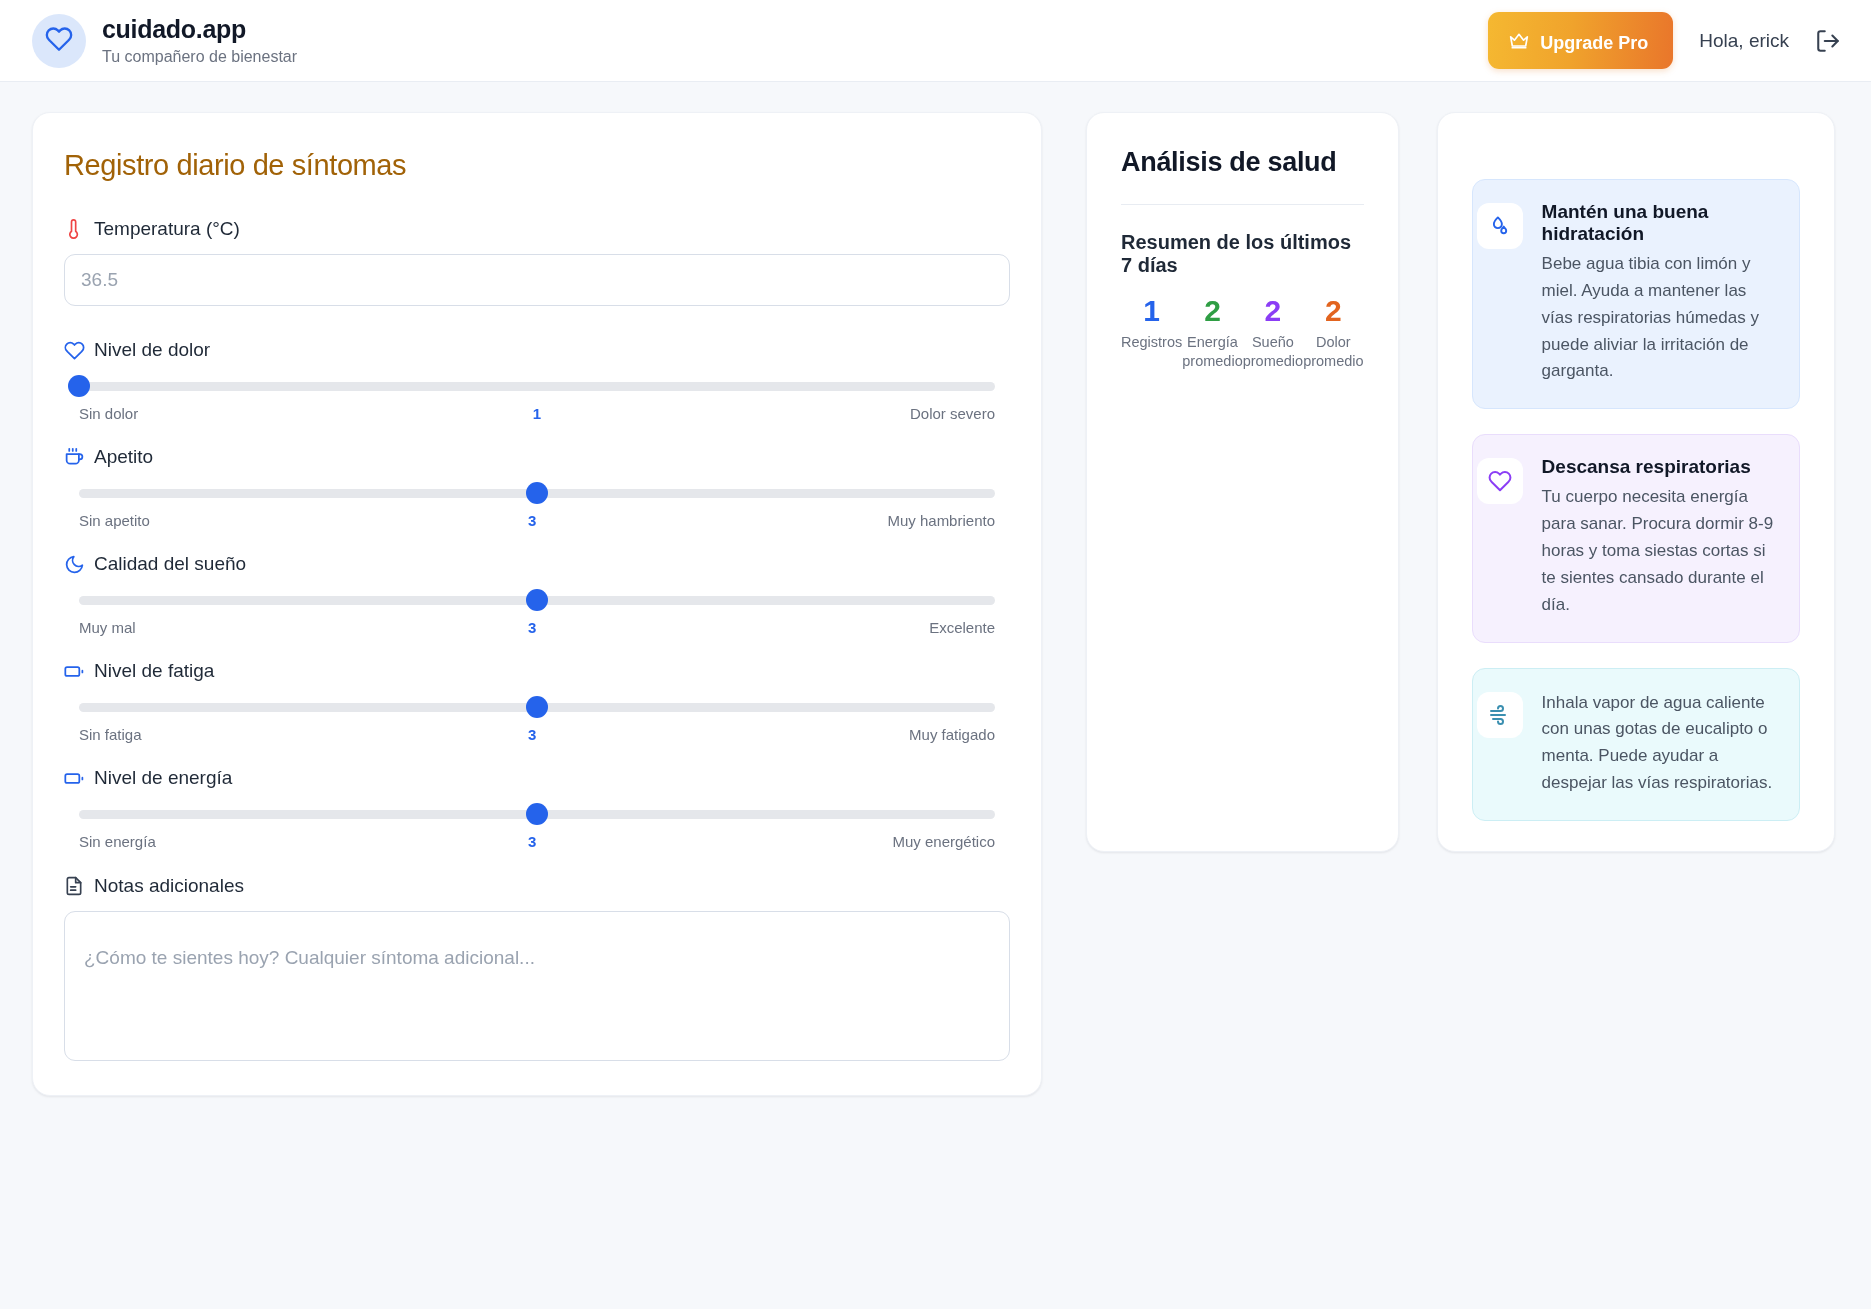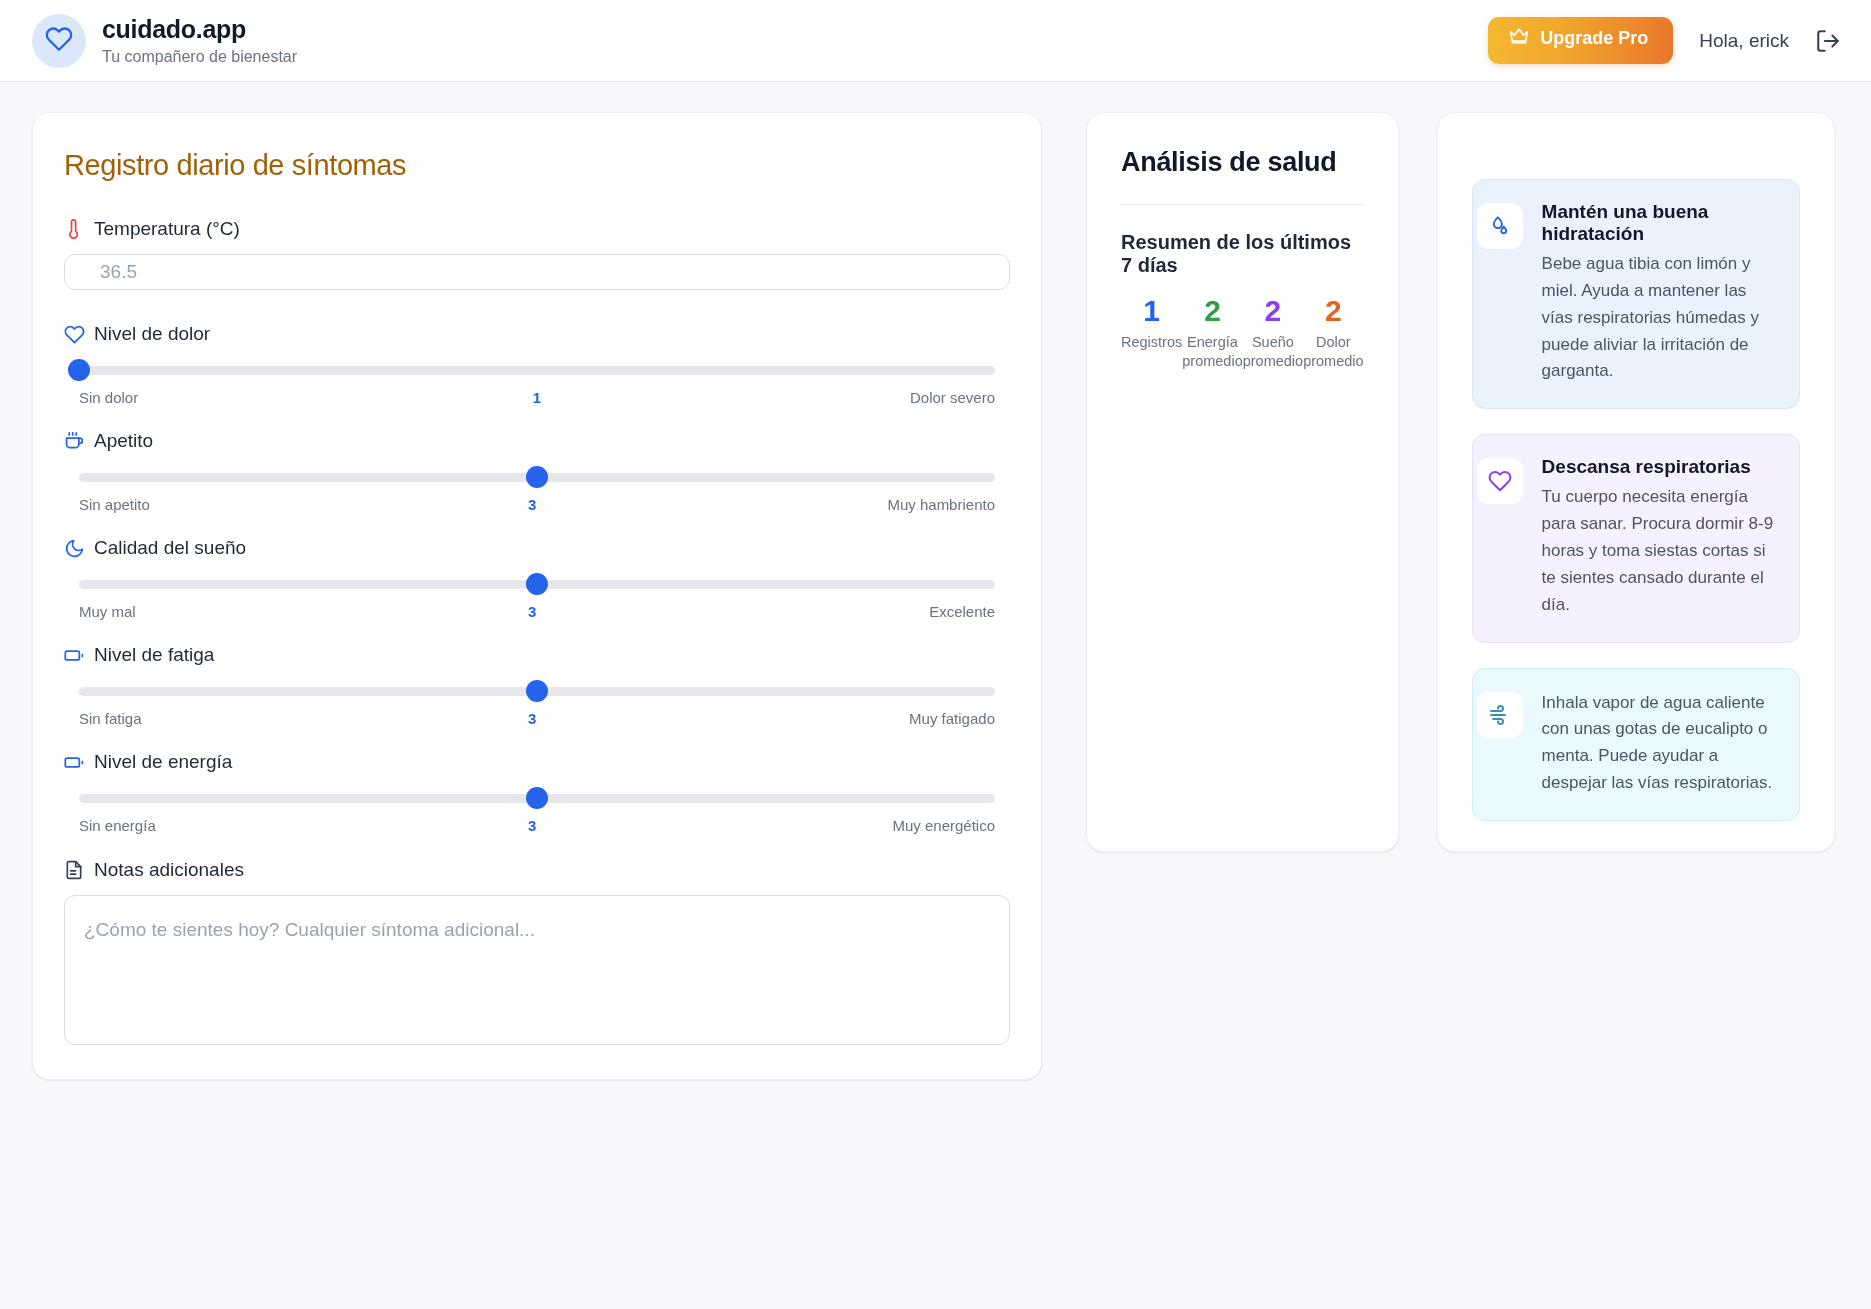--- a/index.html
+++ b/index.html
@@ -35,21 +35,21 @@
   .brand-text .brand-sub {
     font-size: 16px; color: #6b7280; margin-top: 3px; line-height: 1.2;
   }
   .topbar-right {
     margin-left: auto; display: flex; align-items: center; gap: 26px;
   }
   .upgrade-btn {
     display: flex; align-items: center; gap: 11px;
     background: linear-gradient(95deg,#f5b831 0%, #f0a32c 45%, #e9762b 100%);
     color: #ffffff; border: none; border-radius: 11px;
-    padding: 9px 25px 13px 21px;
+    padding: 19px 25px 13px 21px;
     font-size: 18px; font-weight: bold; cursor: pointer;
     font-family: "Liberation Sans", sans-serif;
     box-shadow: 0 2px 6px rgba(233,130,43,0.25);
   }
   .greeting { font-size: 19px; color: #374151; }
   .logout-icon { cursor: pointer; display:flex; align-items:center; }
 
   
   .page {
     display: flex;
@@ -73,22 +73,22 @@
     font-size: 29px; font-weight: normal; color: #a16207;
     letter-spacing: -0.4px; margin-bottom: 36px;
   }
   .field-label {
     display: flex; align-items: center; gap: 8px;
     font-size: 19px; color: #1f2937; margin-bottom: 14px;
   }
   .field-label .ico { display:flex; align-items:center; width: 22px; height: 22px; }
 
   .temp-input {
-    width: 100%; height: 36px; border: 1px solid #d8dee8; border-radius: 11px;
-    padding: 0 35px; font-size: 19px; color: #111827;
+    width: 100%; height: 52px; border: 1px solid #d8dee8; border-radius: 11px;
+    padding: 0 16px; font-size: 19px; color: #111827;
     font-family: "Liberation Sans", sans-serif; background: #fff;
     outline: none; margin-bottom: 33px;
   }
   .temp-input::placeholder { color: #9aa3b0; }
 
   .slider-block { margin-bottom: 23px; }
   .slider-row { position: relative; height: 22px; margin: 10px 0 6px 0; padding: 0 15px; }
   .track {
     position: absolute; left: 15px; right: 15px; top: 7px; height: 9px;
     border-radius: 6px; background: #e5e7eb;
@@ -103,21 +103,21 @@
     font-size: 15px; color: #6b7280; padding: 0 15px; position: relative; height: 20px;
   }
   .slider-legend .val {
     position: absolute; color: #2563eb; font-weight: bold; font-size: 15px;
     transform: translateX(-50%);
   }
 
   .notes-label { margin-top: 24px; }
   .notes-area {
     width: 100%; height: 150px; border: 1px solid #d8dee8; border-radius: 11px;
-    padding: 20px 19px; font-size: 19px; color: #111827; resize: none;
+    padding: 32px 19px; font-size: 19px; color: #111827; resize: none;
     font-family: "Liberation Sans", sans-serif; outline: none; background: #fff;
     line-height: 1.45;
   }
   .notes-area::placeholder { color: #9aa3b0; }
 
   
   .analysis-card { padding: 34px 34px 30px 34px; }
   .panel-title {
     font-size: 27px; font-weight: bold; color: #111827; letter-spacing: -0.3px;
   }

